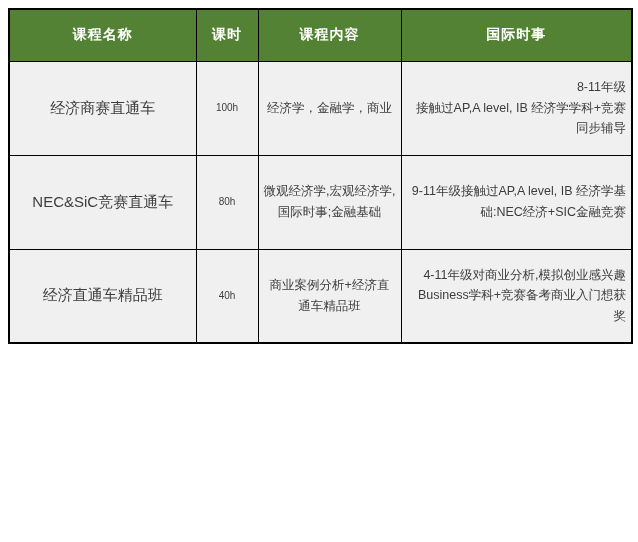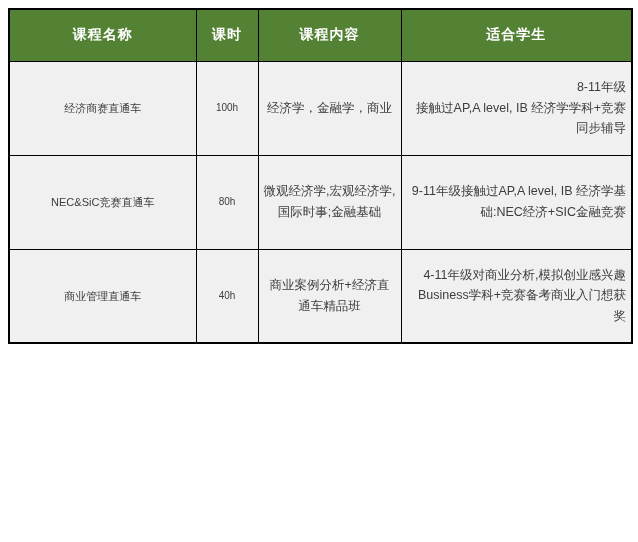--- a/index.html
+++ b/index.html
@@ -42,21 +42,21 @@
   }
   .course-table tbody tr { height: 94px; }
   .course-table tbody tr.row-light td { background: #f0f0f0; }
   .course-table tbody tr.row-dark  td { background: #cfcfcf; }
   .course-table td {
     color: #3d3d3d;
     font-size: 12.5px;
     padding: 2px 5px;
     line-height: 1.65;
   }
-  td.cell-name { font-size: 11px; }
+  td.cell-name { font-size: 15px; }
   td.cell-hours { font-size: 10px; margin-top: 10px; }
   td.cell-students { white-space: pre-line; text-align: right; }
   .watermark {
     position: absolute;
     left: 341px;
     top: 499px;
     display: flex;
     align-items: center;
     gap: 7px;
     color: #bdbdbd;
@@ -78,39 +78,39 @@
       <col style="width:187px">
       <col style="width:62px">
       <col style="width:143px">
       <col style="width:231px">
     </colgroup>
     <thead>
       <tr>
         <th>课程名称</th>
         <th>课时</th>
         <th>课程内容</th>
-        <th>适合学生</th>
+        <th>国际时事</th>
       </tr>
     </thead>
     <tbody>
       <tr class="row-light">
         <td class="cell-name">经济商赛直通车</td>
         <td class="cell-hours">100h</td>
         <td class="cell-content">经济学，金融学，商业</td>
         <td class="cell-students">8-11年级
 接触过AP,A level, IB 经济学学科+竞赛同步辅导</td>
       </tr>
       <tr class="row-light">
         <td class="cell-name">NEC&amp;SiC竞赛直通车</td>
         <td class="cell-hours">80h</td>
         <td class="cell-content">微观经济学,宏观经济学,国际时事;金融基础</td>
         <td class="cell-students">9-11年级接触过AP,A level, IB 经济学基础:NEC经济+SIC金融竞赛</td>
       </tr>
       <tr class="row-light">
-        <td class="cell-name">商业管理直通车</td>
+        <td class="cell-name">经济直通车精品班</td>
         <td class="cell-hours">40h</td>
         <td class="cell-content">商业案例分析+经济直通车精品班</td>
         <td class="cell-students">4-11年级对商业分析,模拟创业感兴趣Business学科+竞赛备考商业入门想获奖</td>
       </tr>
     </tbody>
   </table>
 
   <div class="watermark">
     <svg class="wm-icon" width="31" height="27" viewBox="0 0 31 27" aria-hidden="true">
       <ellipse cx="12" cy="10" rx="11.5" ry="9.6" fill="#bdbdbd"></ellipse>

